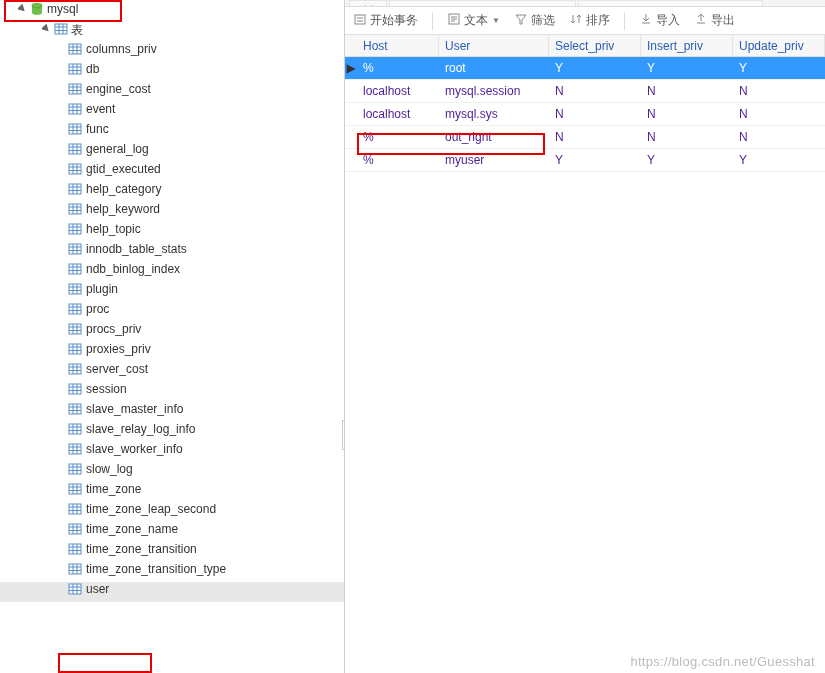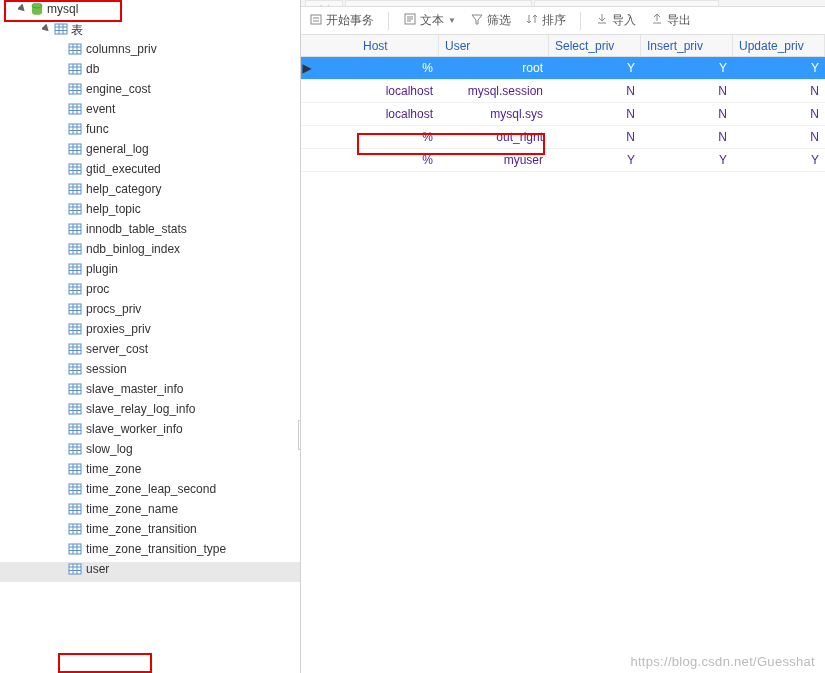--- a/index.html
+++ b/index.html
@@ -1,18 +1,18 @@
 <!DOCTYPE html>
 <html><head>
 <meta charset="utf-8">
 <style>
   * { box-sizing: border-box; margin: 0; padding: 0; font-family: "Microsoft YaHei", Arial, sans-serif; font-size: 12px; }
   body { background: #fff; width: 825px; height: 673px; overflow: hidden; display: flex; }
   .left-pane { width: 345px; border-right: 1px solid #d0d0d0; background: #fff; overflow: hidden; position: relative; }
-  .right-pane { flex: 1; display: flex; flex-direction: column; text-align: right; }
+  .right-pane { flex: 1; display: flex; flex-direction: column; }
   .tree { padding: 2px 0; }
   .tree-node { display: flex; align-items: flex-start; height: 20px; padding-left: 6px; cursor: pointer; white-space: nowrap; }
   .tree-indent { display: inline-block; }
   .expander { width: 12px; height: 12px; display: inline-flex; align-items: center; justify-content: center; color: #555; margin-right: 2px; }
   .db-icon svg, .folder-icon svg, .table-icon svg { display: block; }
   .table-icon { margin-right: 4px; }
   .db-icon { margin-right: 3px; }
   .folder-icon { margin-right: 3px; }
   .node-label { color: #333; }
   .highlight-box { position: absolute; border: 2px solid #e60000; pointer-events: none; }
@@ -30,21 +30,21 @@
 
   .grid { position: relative; }
   .grid-header { display: flex; height: 22px; background: #f7f7f7; border-bottom: 1px solid #ddd; }
   .grid-header .cell { border-right: 1px solid #e5e5e5; display: flex; align-items: center; padding: 0 6px; color: #2b5cb8; }
   .grid-row { display: flex; height: 23px; border-bottom: 1px solid #f0f0f0; align-items: center; }
   .grid-row .cell { padding: 0 6px; color: #4c1d95; }
   .grid-row.selected { background: #3399ff; color: #fff; }
   .grid-row.selected .cell { color: #fff; }
   .row-indicator { width: 12px; display: flex; align-items: center; justify-content: center; color: #333; }
   .grid-row.selected .row-indicator { color: #333; }
-  .c0 { width: 82px; margin-left: 44px; }
+  .c0 { width: 82px; }
   .c1 { width: 110px; }
   .c2 { width: 92px; }
   .c3 { width: 92px; }
   .c4 { width: 92px; }
 
   .selected-node { background: #e8e8e8; }
   .watermark { position: fixed; right: 10px; bottom: 4px; color: #bbb; font-size: 13px; letter-spacing: 0.3px; pointer-events: none; }
   .splitter-handle { position: absolute; right: -2px; top: 420px; width: 4px; height: 30px; background: #fff; border: 1px solid #ccc; }
   .tab-icon svg { display:block; }
 </style>
@@ -203,20 +203,33 @@
           <span class="tree-indent" style="width:62px"></span>
           <span class="table-icon">
             <svg width="14" height="13">
               <rect x="1" y="2" width="12" height="10" fill="#fff" stroke="#5a8fc7"></rect>
               <line x1="1" y1="5" x2="13" y2="5" stroke="#5a8fc7"></line>
               <line x1="5" y1="2" x2="5" y2="12" stroke="#5a8fc7"></line>
               <line x1="9" y1="2" x2="9" y2="12" stroke="#5a8fc7"></line>
               <line x1="1" y1="8.5" x2="13" y2="8.5" stroke="#5a8fc7"></line>
             </svg>
           </span>
+          <span class="node-label">help_keyword</span>
+        </div>
+        <div class="tree-node">
+          <span class="tree-indent" style="width:62px"></span>
+          <span class="table-icon">
+            <svg width="14" height="13">
+              <rect x="1" y="2" width="12" height="10" fill="#fff" stroke="#5a8fc7"></rect>
+              <line x1="1" y1="5" x2="13" y2="5" stroke="#5a8fc7"></line>
+              <line x1="5" y1="2" x2="5" y2="12" stroke="#5a8fc7"></line>
+              <line x1="9" y1="2" x2="9" y2="12" stroke="#5a8fc7"></line>
+              <line x1="1" y1="8.5" x2="13" y2="8.5" stroke="#5a8fc7"></line>
+            </svg>
+          </span>
           <span class="node-label">help_topic</span>
         </div>
         <div class="tree-node">
           <span class="tree-indent" style="width:62px"></span>
           <span class="table-icon">
             <svg width="14" height="13">
               <rect x="1" y="2" width="12" height="10" fill="#fff" stroke="#5a8fc7"></rect>
               <line x1="1" y1="5" x2="13" y2="5" stroke="#5a8fc7"></line>
               <line x1="5" y1="2" x2="5" y2="12" stroke="#5a8fc7"></line>
               <line x1="9" y1="2" x2="9" y2="12" stroke="#5a8fc7"></line>

